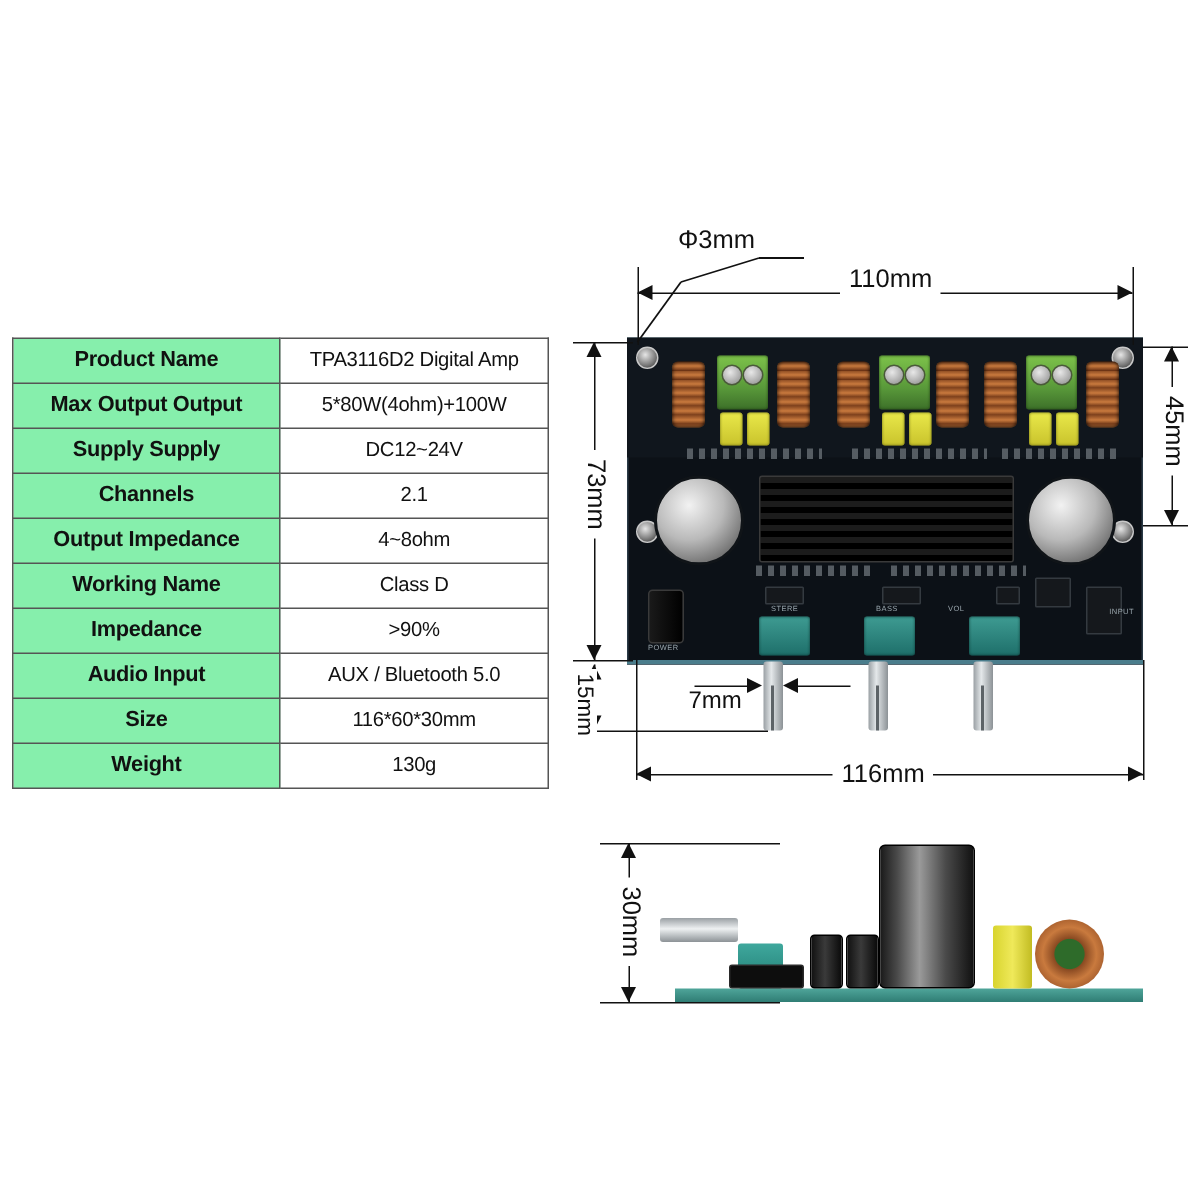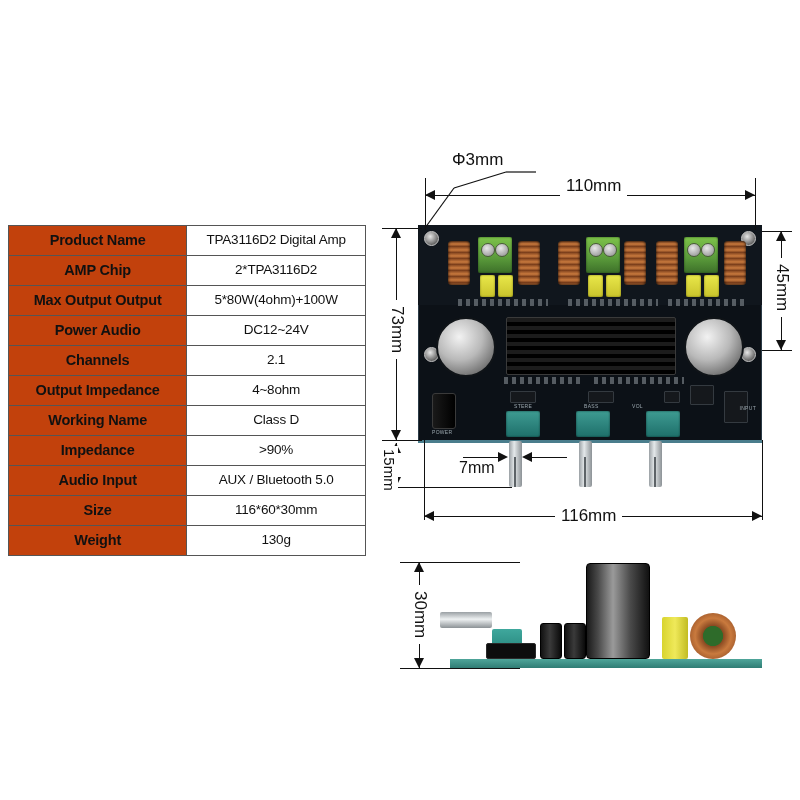--- a/index.html
+++ b/index.html
@@ -15,21 +15,21 @@
     border:1px solid #4a4a4a;
   }
   #spec-table td{
     border:1px solid #555;
     height:29px;line-height:1.05;
     padding:0 4px;
     text-align:center;vertical-align:middle;
     color:#111;
   }
   #spec-table td.k{
-    width:182px;background:#c2410c;font-weight:bold;font-size:14.5px;
+    width:182px;background:#86efac;font-weight:bold;font-size:14.5px;
     letter-spacing:-0.2px;
   }
   #spec-table td.v{
     width:176px;background:#ffffff;font-weight:normal;font-size:13.5px;
     letter-spacing:-0.2px;
   }
   
   #diagram{position:absolute;left:0;top:0;width:800px;height:800px;text-decoration:underline;}
   .dim-label{
     position:absolute;color:#111;font-size:17px;
@@ -167,29 +167,25 @@
 </head>
 <body>
 
 <table id="spec-table">
   <tbody>
     <tr>
       <td class="k">Product Name</td>
       <td class="v">TPA3116D2 Digital Amp</td>
     </tr>
     <tr>
-      <td class="k">AMP Chip</td>
-      <td class="v">2*TPA3116D2</td>
-    </tr>
-    <tr>
       <td class="k">Max Output Output</td>
       <td class="v">5*80W(4ohm)+100W</td>
     </tr>
     <tr>
-      <td class="k">Power Audio</td>
+      <td class="k">Supply Supply</td>
       <td class="v">DC12~24V</td>
     </tr>
     <tr>
       <td class="k">Channels</td>
       <td class="v">2.1</td>
     </tr>
     <tr>
       <td class="k">Output Impedance</td>
       <td class="v">4~8ohm</td>
     </tr>

